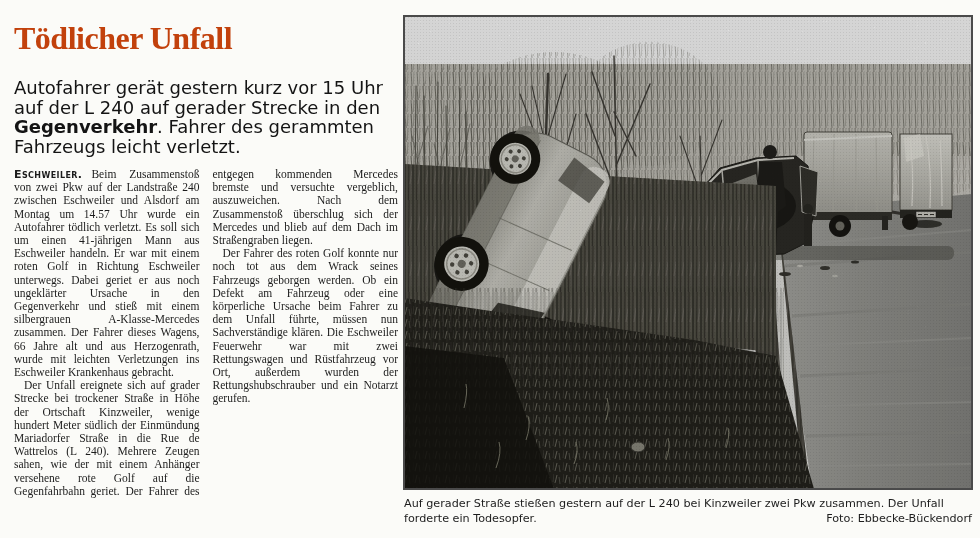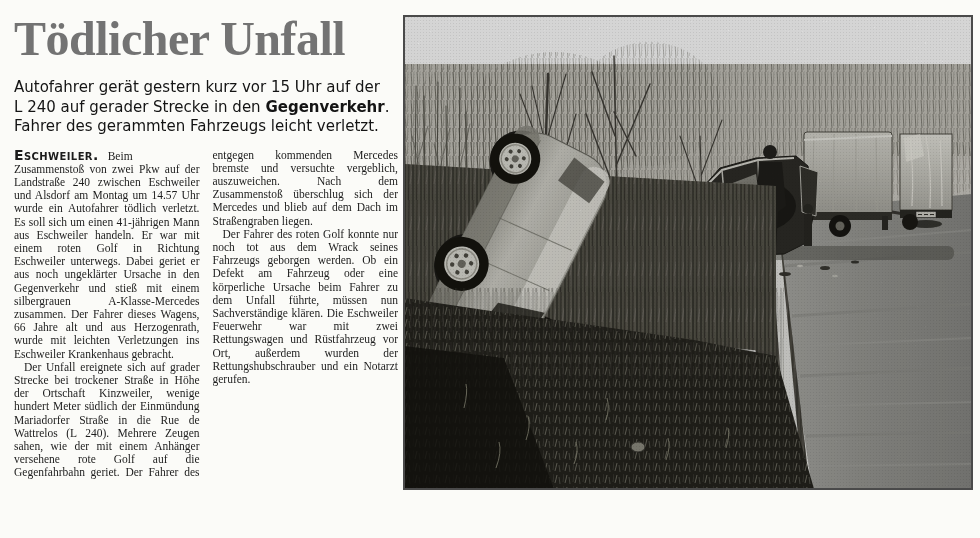--- a/index.html
+++ b/index.html
@@ -5,42 +5,42 @@
   html,body{margin:0;padding:0;}
   body{
     width:980px;height:538px;overflow:hidden;position:relative;
     background:#fbfbf8;color:#1b1b1b;
     font-family:"Liberation Serif",serif;
   }
   .page{position:absolute;inset:0;}
   
   .article{position:absolute;left:14px;top:12px;width:384px;}
   .headline{
-    margin:0 0 13px 0;color:#737373;
+    margin:0 0 13px 0;color:#c2410c;
     font-family:"Liberation Serif",serif;font-weight:bold;
-    font-size:48px;line-height:53px;letter-spacing:-0.5px;
+    font-size:32px;line-height:53px;letter-spacing:-0.5px;
   }
   .lead{
     margin:0 0 12px 0;width:378px;color:#141414;
     font-family:"DejaVu Sans",sans-serif;
-    font-size:15px;line-height:19.5px;
+    font-size:18px;line-height:19.5px;
   }
   .lead .lead-bold{font-weight:bold;}
   .body-cols{
     column-count:2;column-gap:13px;column-fill:auto;
     height:332px;overflow:hidden;
     text-align:justify;hyphens:auto;
     font-size:11.5px;line-height:13.2px;color:#1c1c1c;
   }
   .para{margin:0;}
   .para.indent{text-indent:10px;}
   .dateline{
     font-family:"DejaVu Sans",sans-serif;font-weight:bold;
     font-variant:small-caps;letter-spacing:.4px;
-    font-size:14px;padding-right:9px;
+    font-size:11px;padding-right:9px;
   }
   
   .photo-block{position:absolute;left:404px;top:16px;width:568px;margin:0;}
   .photo-svg{display:block;width:568px;height:473px;background:#f3f3f0;outline:1px solid #4a4a4a;}
   .caption{
     position:relative;width:568px;margin-top:7px;
     font-family:"DejaVu Sans",sans-serif;
     font-size:11.2px;line-height:15px;color:#1d1d1d;
   }
   .credit{position:absolute;right:0;bottom:0;}
@@ -254,16 +254,18 @@
         <path d="M60,392 q4,-16 2,-24 M122,424 q5,-14 2,-24 M202,404 q4,-12 1,-22 M262,444 q5,-14 2,-22 M322,432 q4,-12 2,-20 M92,452 q6,-16 3,-26 M170,448 q5,-12 2,-22" stroke="#94927f" stroke-width="1" fill="none" opacity="0.8"></path>
         <ellipse cx="234" cy="431" rx="7" ry="5" fill="#8e8c80" stroke="#3a3933"></ellipse>
       </g>
 
       <rect x="0" y="0" width="568" height="473" fill="url(#halftoneP)" opacity="0.10"></rect>
       <rect x="0" y="0" width="568" height="473" filter="url(#grainF)" opacity="0.16"></rect>
       <rect x="0.5" y="0.5" width="567" height="472" fill="none" stroke="#4a4a4a" stroke-width="1"></rect>
     </svg>
 
     <figcaption class="caption">
+      <span class="credit">Foto: Ebbecke-Bückendorf</span>
+      <span>Auf gerader Straße stießen gestern auf der L 240 bei Kinzweiler zwei Pkw zusammen. Der Unfall forderte ein Todesopfer.</span>
     </figcaption>
   </figure>
 
 </div>
 
 </body></html>

